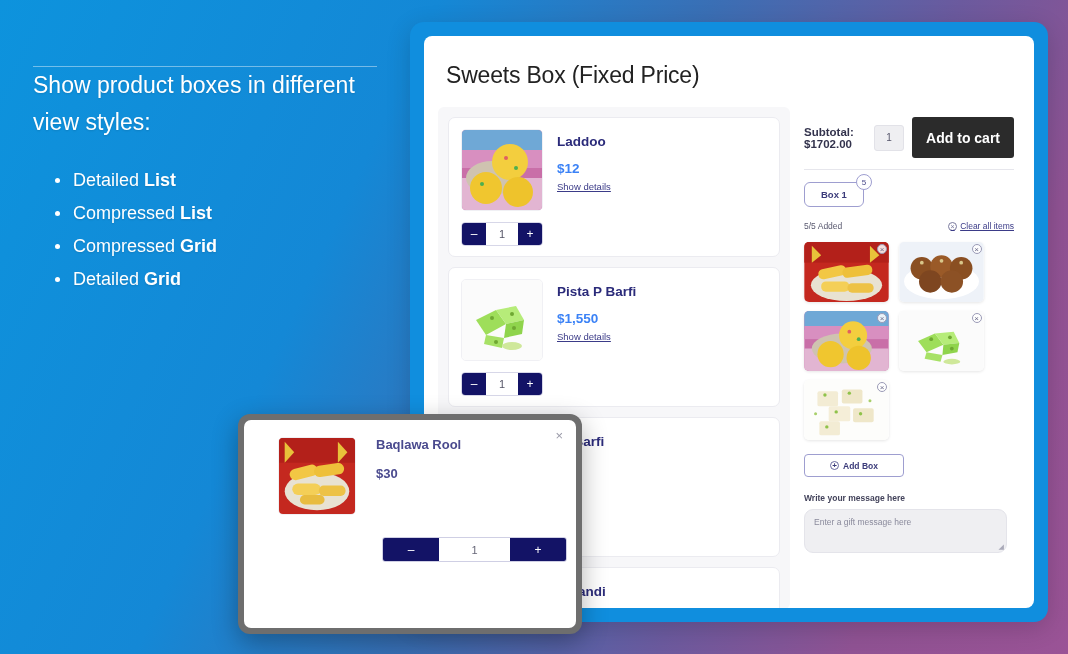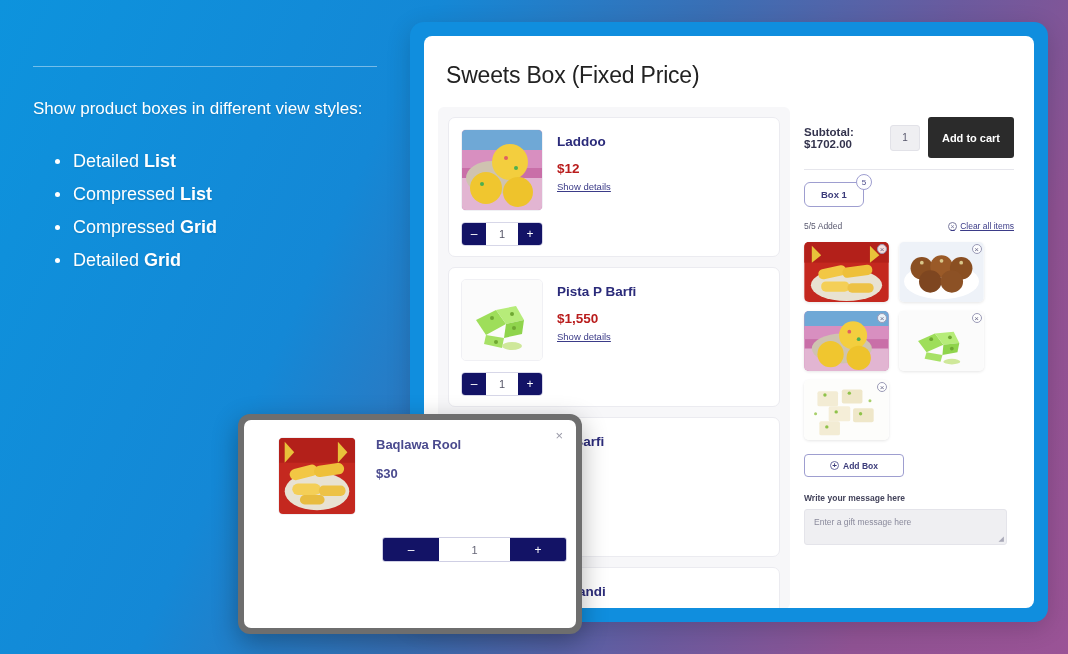--- a/index.html
+++ b/index.html
@@ -16,21 +16,21 @@
     padding: 44px 30px 0 33px;
   }
   #headline {
     color: #ffffff; font-size: 32px; font-weight: bold; letter-spacing: -0.3px;
     text-shadow: 0 1px 3px rgba(0,0,0,0.18);
   }
   #headline-rule {
     margin-top: 22px; width: 344px; height: 1px; background: rgba(255,255,255,0.42);
   }
   #intro {
-    margin-top: 28px; color: #ffffff; font-size: 17px; line-height: 1.62;
+    color: #ffffff; font-size: 23px; line-height: 1.62;
     width: 350px; text-shadow: 0 1px 2px rgba(0,0,0,0.12);
   }
   #feature-list { margin-top: 22px; list-style: none; }
   #feature-list li {
     color: #ffffff; font-size: 18px; line-height: 1.85; position: relative;
     padding-left: 40px; text-shadow: 0 1px 2px rgba(0,0,0,0.12);
   }
   #feature-list li::before {
     content: ""; position: absolute; left: 22px; top: 14px;
     width: 5px; height: 5px; border-radius: 50%; background: #ffffff;
@@ -75,38 +75,38 @@
   .stepper .btn {
     width: 24px; background: #131366; color: #ffffff; font-size: 12px;
     display: flex; align-items: center; justify-content: center; cursor: pointer;
   }
   .stepper .val {
     flex: 1; background: #ffffff; color: #555566; font-size: 11px;
     display: flex; align-items: center; justify-content: center;
   }
   .pc-info { padding-top: 5px; }
   .pc-name { font-size: 13.5px; font-weight: bold; color: #2b2b7a; }
-  .pc-price { font-size: 13.5px; font-weight: bold; color: #b91c1c; margin-top: 12px; }
+  .pc-price { font-size: 13.5px; font-weight: bold; color: #3b82f6; margin-top: 12px; }
   .pc-details {
     font-size: 9.5px; color: #3b3b88; text-decoration: underline;
     margin-top: 1px; display: inline-block; cursor: pointer;
   }
 
   
   #summary { flex: 1; padding: 10px 6px 0 14px; }
   #summary-top { display: flex; align-items: center; gap: 8px; }
   #subtotal { font-size: 11.5px; font-weight: bold; color: #33334d; flex: 1; }
   #cart-qty {
     width: 30px; height: 26px; background: #efeff2; border: 1px solid #e2e2e8;
     border-radius: 3px; font-size: 10px; color: #55556a;
     display: flex; align-items: center; justify-content: center;
   }
   #add-to-cart {
     height: 41px; padding: 16px 14px; background: #2b2b2b; color: #ffffff;
-    border-radius: 3px; font-size: 11px; font-weight: bold;
+    border-radius: 3px; font-size: 14px; font-weight: bold;
     display: flex; align-items: center; justify-content: center; cursor: pointer;
   }
   #summary-rule { height: 1px; background: #e6e6ec; margin: 11px 0 12px 0; }
   #box-tabs { position: relative; display: inline-block; }
   #box-tab {
     border: 1px solid #9e9ed0; border-radius: 6px; padding: 6px 16px;
     font-size: 9.5px; font-weight: bold; color: #3b3b7a; background: #ffffff;
     cursor: pointer;
   }
   #box-badge {
@@ -149,22 +149,22 @@
     border-radius: 4px; background: #ffffff; font-size: 8.5px; font-weight: bold;
     color: #3b3b7a; display: flex; align-items: center; justify-content: center;
     gap: 4px; cursor: pointer;
   }
   .circ-plus {
     width: 9px; height: 9px; border: 1px solid #6a6aa0; border-radius: 50%;
     font-size: 8px; display: flex; align-items: center; justify-content: center;
   }
   #msg-label { margin-top: 16px; font-size: 8.5px; font-weight: bold; color: #44445c; }
   #msg-box {
-    margin-top: 6px; width: 203px; height: 36px; background: #efeff2;
-    border: 1px solid #e4e4ea; border-radius: 3px; padding: 7px 9px;
+    margin-top: 6px; width: 203px; height: 44px; background: #efeff2;
+    border: 1px solid #e4e4ea; border-radius: 9px; padding: 7px 9px;
     font-size: 8.5px; color: #8a8a9c; position: relative;
   }
   #msg-grip {
     position: absolute; right: 2px; bottom: 1px; font-size: 7px; color: #a9a9b8;
   }
 
   
   #modal-frame {
     position: absolute; left: 238px; top: 414px; width: 344px; height: 220px;
     background: #6e6e6e; border-radius: 12px; padding: 6px;

